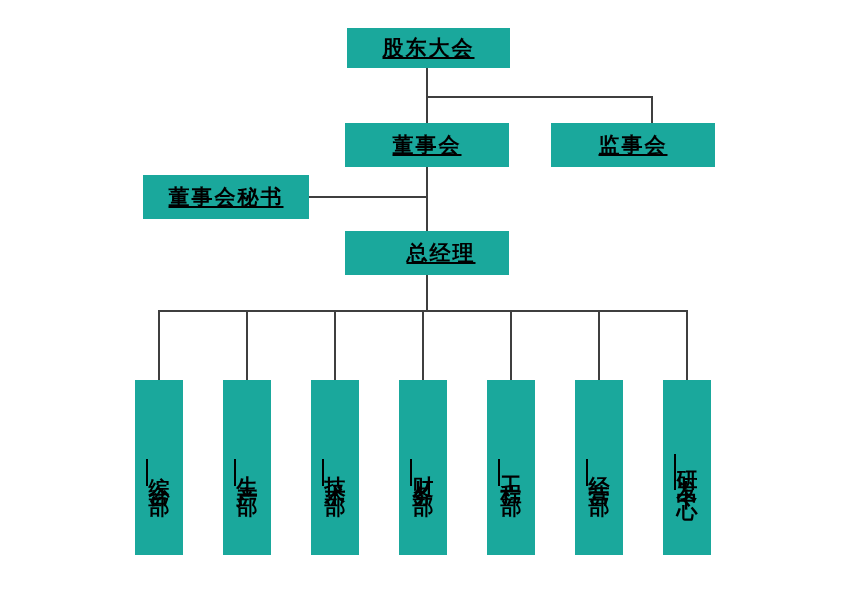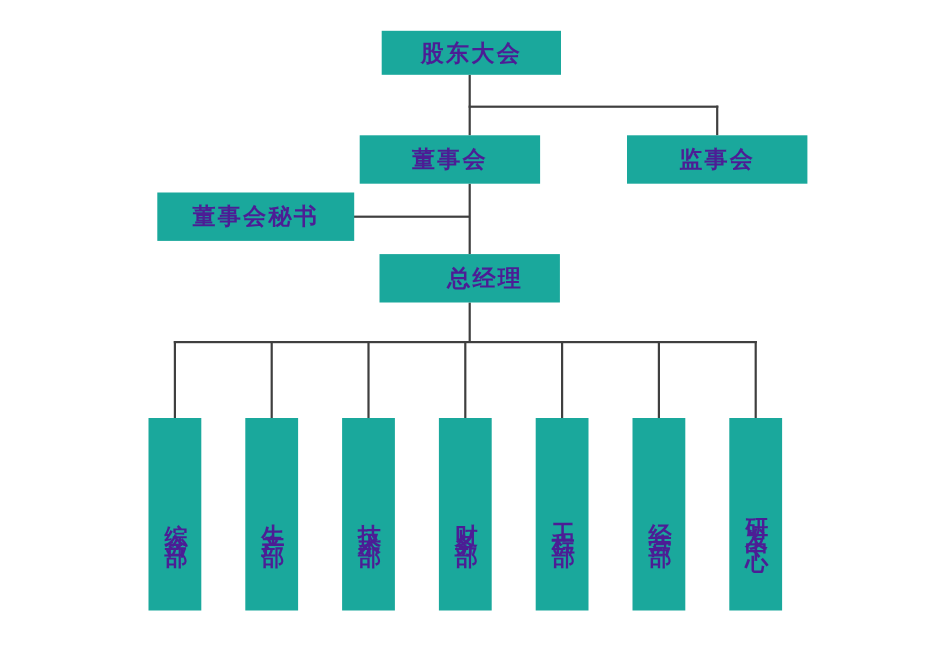--- a/index.html
+++ b/index.html
@@ -11,26 +11,27 @@
   .canvas {
     position: relative;
     width: 854px;
     height: 609px;
     background: #ffffff;
     overflow: hidden;
   }
   .node {
     position: absolute;
     background: #1AA89C;
-    color: #4c1d95;
+    color: #000000;
     font-weight: bold;
     display: flex;
     align-items: center;
     justify-content: center;
     box-sizing: border-box;
+    text-decoration: underline;
   }
   .node.h {
     font-size: 21px;
     letter-spacing: 2px;
   }
   .node.v {
     font-size: 21px;
     writing-mode: vertical-rl;
     text-orientation: upright;
     letter-spacing: 9px;
@@ -56,25 +57,25 @@
   <div class="line" style="left:158px; top:310px; width:2px; height:70px;"></div>
   <div class="line" style="left:246px; top:310px; width:2px; height:70px;"></div>
   <div class="line" style="left:334px; top:310px; width:2px; height:70px;"></div>
   <div class="line" style="left:422px; top:310px; width:2px; height:70px;"></div>
   <div class="line" style="left:510px; top:310px; width:2px; height:70px;"></div>
   <div class="line" style="left:598px; top:310px; width:2px; height:70px;"></div>
   <div class="line" style="left:686px; top:310px; width:2px; height:70px;"></div>
 
   <div class="node h" style="left:347px; top:28px; width:163px; height:40px;">股东大会</div>
 
-  <div class="node h" style="left:327px; top:123px; width:164px; height:44px;">董事会</div>
+  <div class="node h" style="left:345px; top:123px; width:164px; height:44px;">董事会</div>
 
-  <div class="node h" style="left:570px; top:123px; width:164px; height:44px;">监事会</div>
+  <div class="node h" style="left:551px; top:123px; width:164px; height:44px;">监事会</div>
 
-  <div class="node h" style="left:143px; top:175px; width:179px; height:44px;">董事会秘书</div>
+  <div class="node h" style="left:143px; top:175px; width:166px; height:44px;">董事会秘书</div>
 
   <div class="node h" style="left:345px; top:231px; width:164px; height:44px;padding-left:28px;">总经理</div>
 
   <div class="node v" style="left:135px; top:380px; width:48px; height:175px;">综合部</div>
 
   <div class="node v" style="left:223px; top:380px; width:48px; height:175px;">生产部</div>
 
   <div class="node v" style="left:311px; top:380px; width:48px; height:175px;">技术部</div>
 
   <div class="node v" style="left:399px; top:380px; width:48px; height:175px;">财务部</div>

